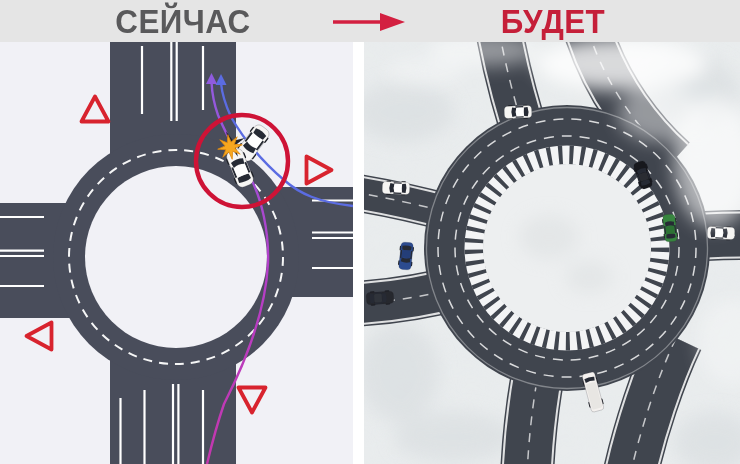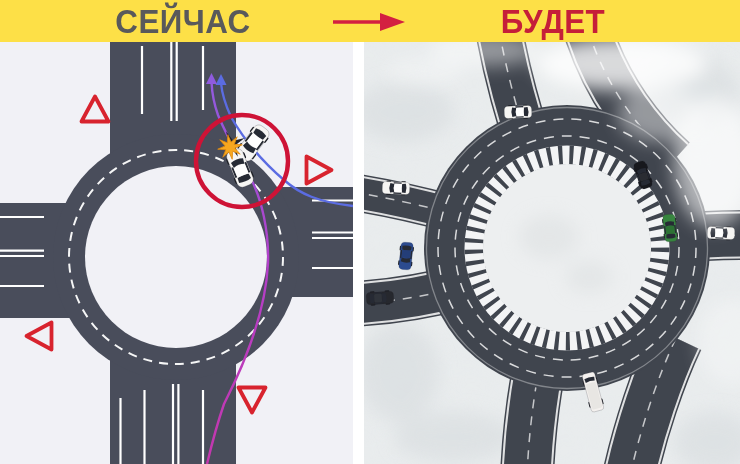--- a/index.html
+++ b/index.html
@@ -1,18 +1,18 @@
 <!DOCTYPE html>
 <html style="--before-title: #59595b; --after-title: #c51f39; --arrow-red: #d32041; --diagram-bg: #f1f1f6; --diagram-road: #494d5b; --give-way-red: #d8232e; --collision-circle-red: #ce1336; --collision-star-orange: #f7a71f; --path-blue: #5b6ce2; --path-magenta: #b43fc8; --photo-road: #40454e; --photo-snow: #e9eced;"><head>
 <meta charset="utf-8">
 <style>
   html,body{margin:0;padding:0;background:#ffffff;}
   .stage{position:relative;width:740px;height:464px;background:#ffffff;overflow:hidden;
          font-family:"Liberation Sans",sans-serif;}
-  .hdr{position:absolute;top:0;left:0;width:740px;height:42px;background:#fde047;}
+  .hdr{position:absolute;top:0;left:0;width:740px;height:42px;background:#e5e5e5;}
   .title{position:absolute;top:0;height:42px;line-height:44px;text-align:center;
          font-weight:700;font-size:33px;letter-spacing:.5px;transform:scaleX(.95);}
   .title-before{left:0;width:366px;color:var(--before-title,#59595b);}
   .title-after{left:366px;width:374px;color:var(--after-title,#c51f39);}
   .hdr-arrow{position:absolute;left:331px;top:11px;}
   .hdr-arrow line{stroke:var(--arrow-red,#d32041);stroke-width:3.4;}
   .hdr-arrow path{fill:var(--arrow-red,#d32041);}
   .panel{position:absolute;top:42px;height:422px;}
   .panel-before{left:0;width:353px;}
   .panel-after{left:364px;width:376px;}

